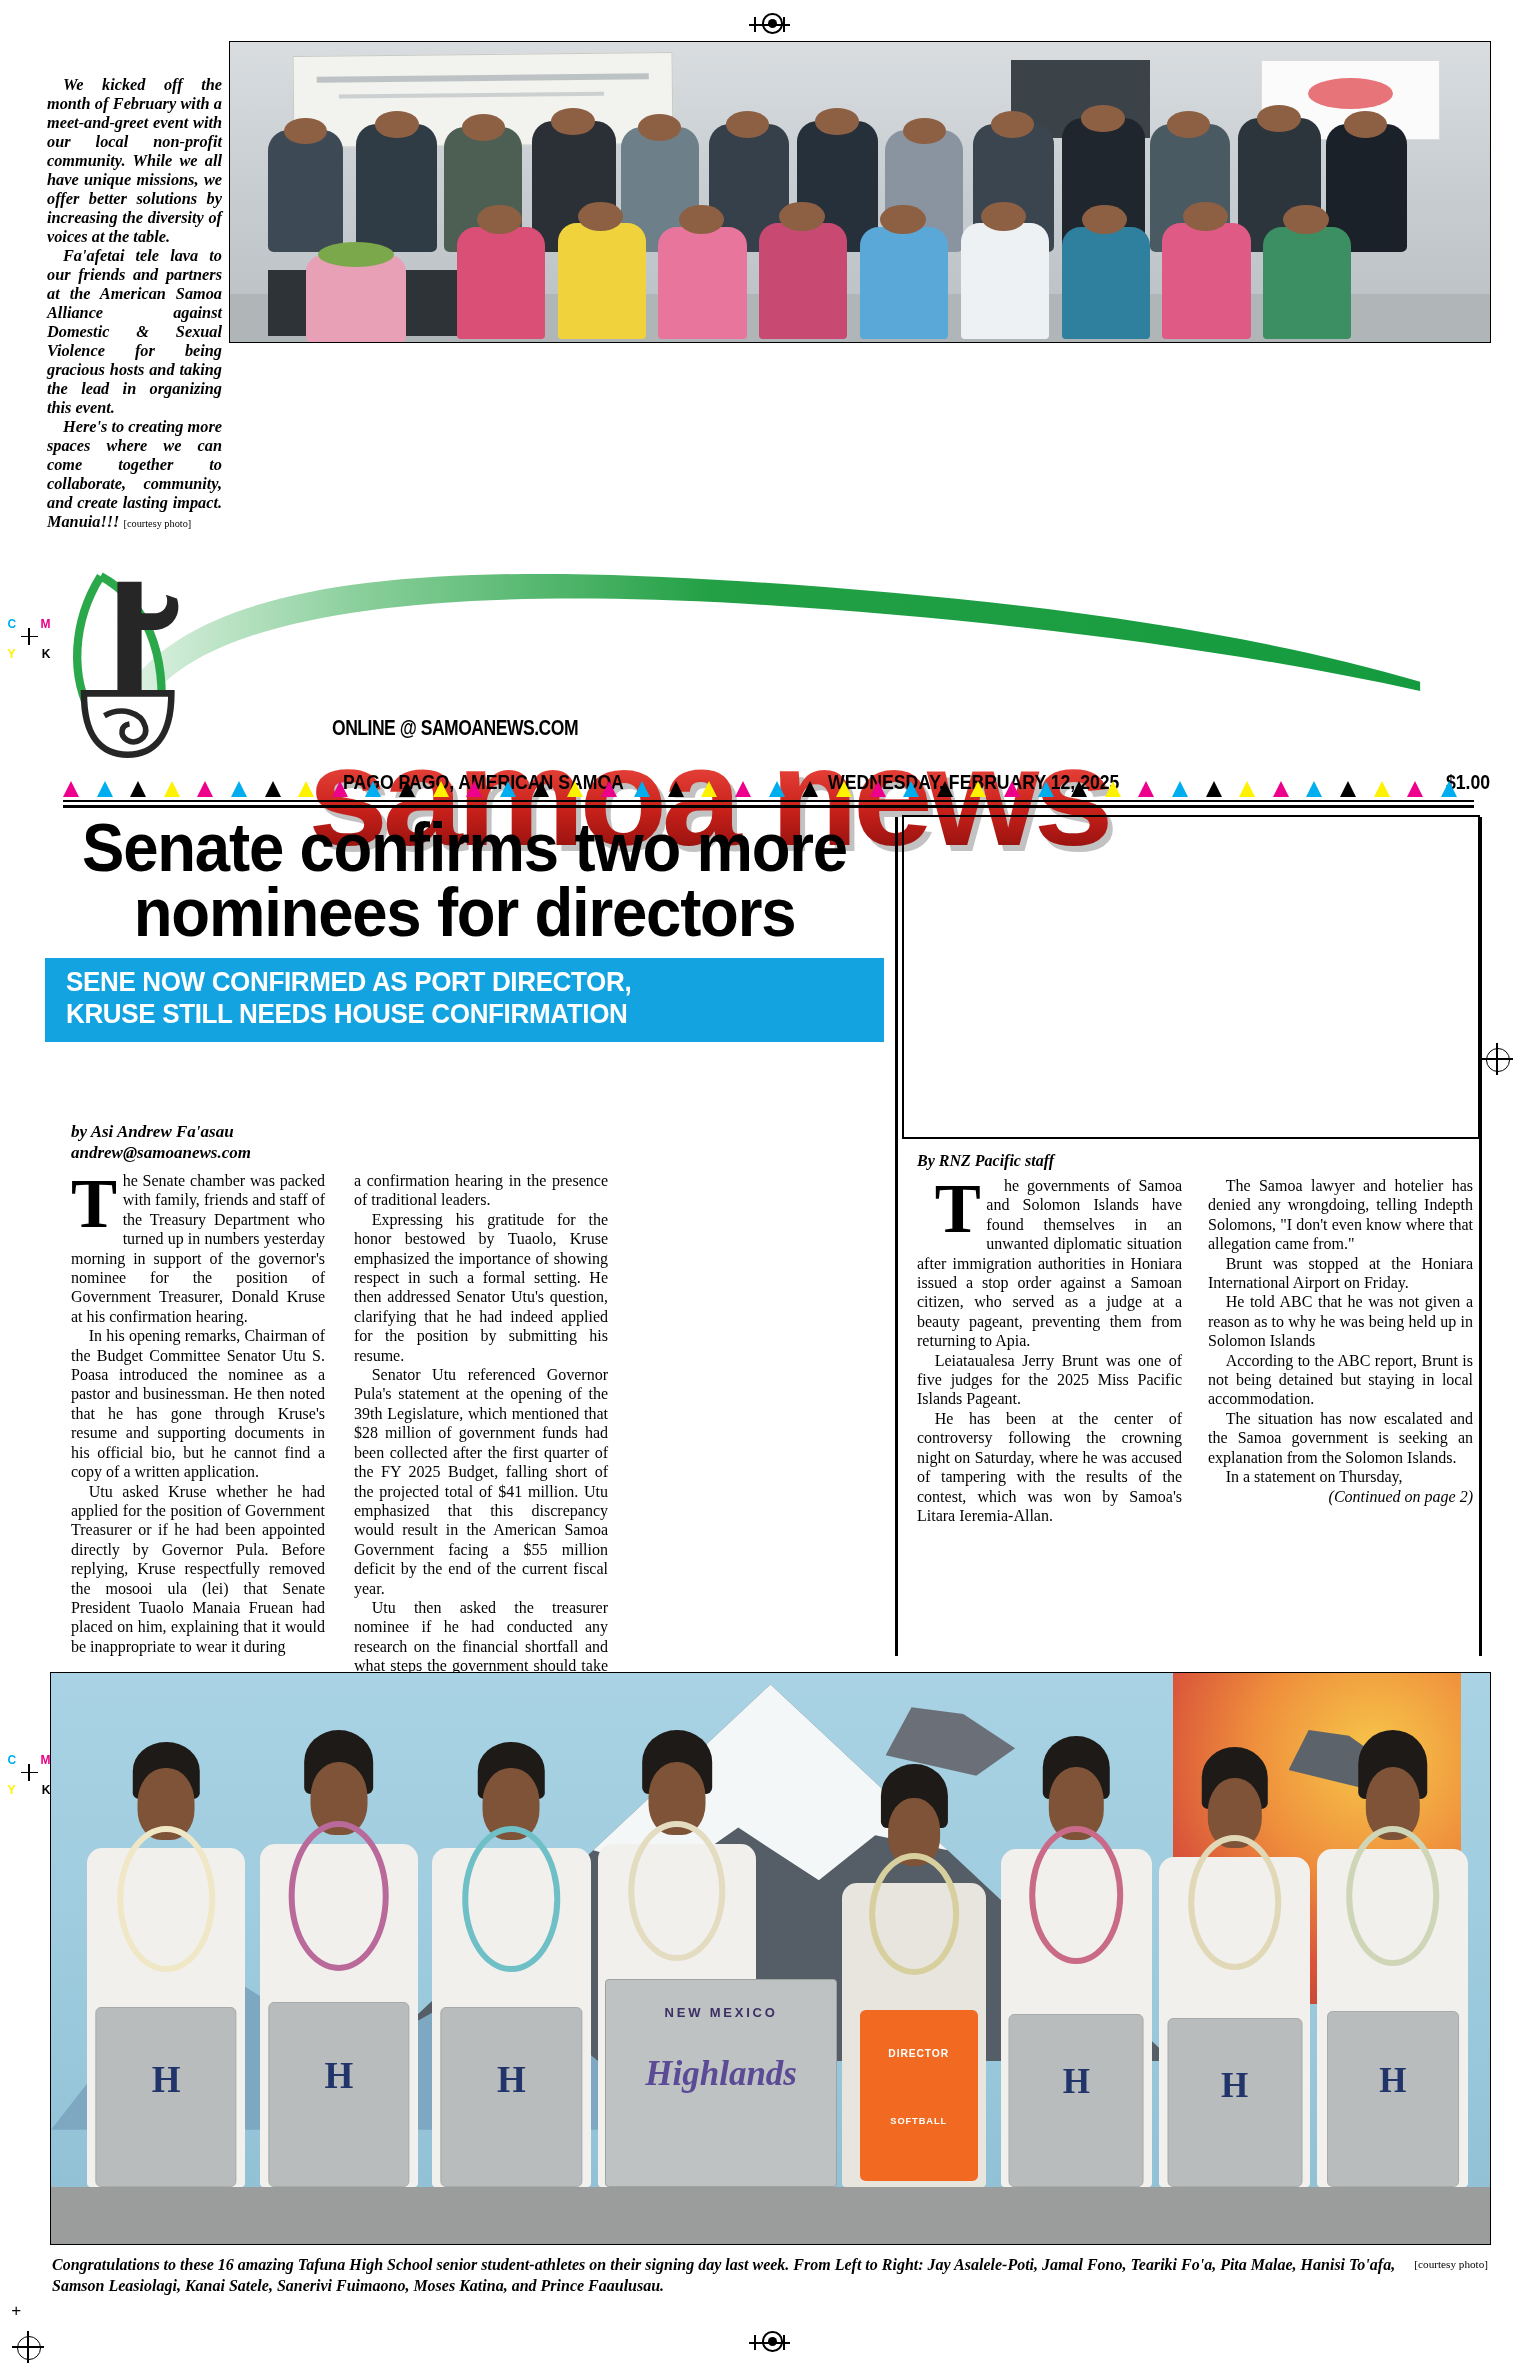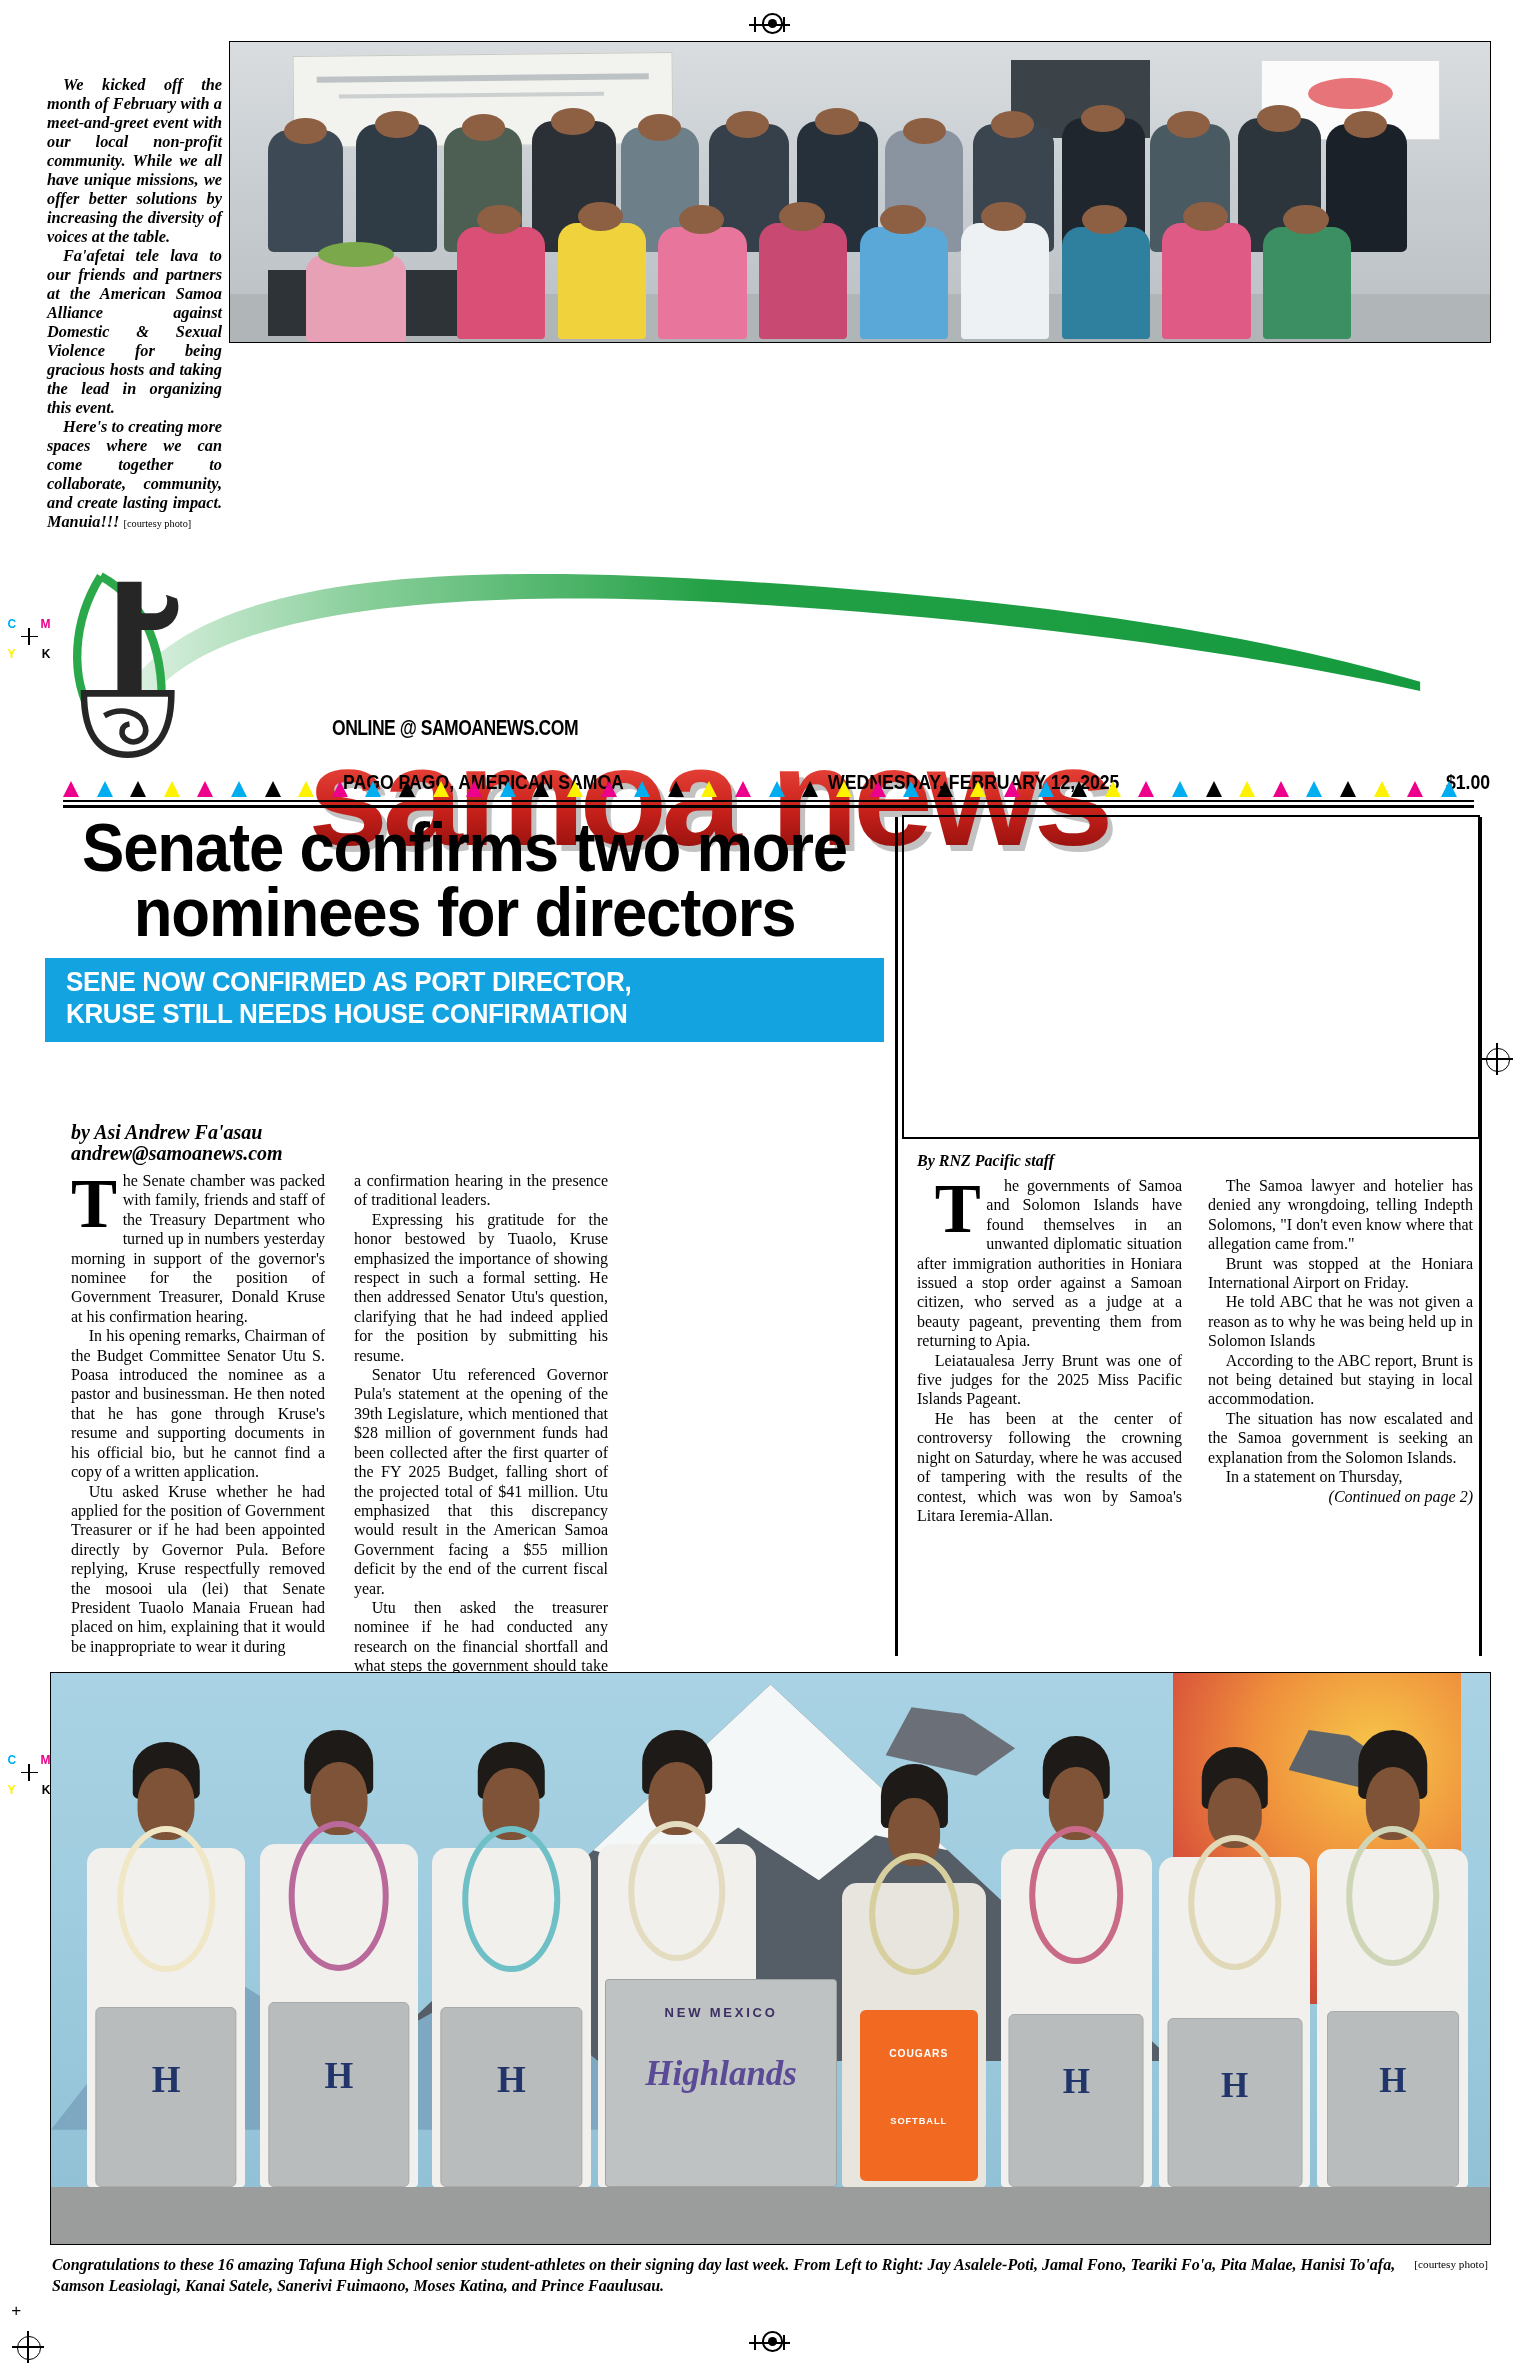--- a/index.html
+++ b/index.html
@@ -69,21 +69,21 @@
   .strip .tri{position:absolute;top:0;width:0;height:0;border-left:8.4px solid transparent;border-right:8.4px solid transparent;border-bottom:16px solid #000;}
   .rule1{position:absolute;left:63px;top:800px;width:1411px;height:1.9px;background:#000;}
   .rule2{position:absolute;left:63px;top:805px;width:1411px;height:2.8px;background:#000;}
 
   
   .lead{position:absolute;left:45px;top:815px;width:839px;}
   .lead h1{margin:0;font-family:"Liberation Sans",sans-serif;font-weight:bold;font-size:69px;line-height:65px;text-align:center;letter-spacing:-1.3px;transform:scaleX(.92);transform-origin:center top;}
   .kicker{margin-top:13px;background:#12a3e0;padding:8.4px 15px 12px 20.5px;}
   .kicker div{font-family:"Liberation Sans",sans-serif;font-weight:bold;color:#fff;font-size:28px;line-height:32px;letter-spacing:-0.4px;transform:scaleX(.93);transform-origin:left center;}
 
-  .byline{position:absolute;left:71px;top:1122px;width:280px;font-style:italic;font-weight:bold;font-size:20px;line-height:20.5px;}
+  .byline{position:absolute;left:71px;top:1122px;width:280px;font-style:italic;font-weight:bold;font-size:17px;line-height:20.5px;}
 
   .cols{position:absolute;left:71px;top:1171px;width:820px;}
   .col{position:absolute;top:0;width:254px;font-size:16px;line-height:19.4px;text-align:justify;}
   .col p{margin:0;text-indent:17.7px;}
   .col p.nofirst{text-indent:0;}
   .col1{left:0;}
   .col2{left:283px;}
   .dropcap{float:left;font-size:69px;line-height:54px;font-weight:bold;padding:3.7px 5.6px 0 0;margin-top:1.9px;}
   .contd{font-style:italic;text-align:right;text-indent:0;margin-top:1.9px;}
 
@@ -441,21 +441,21 @@
       <div class="n2">Highlands</div>
     </div>
 
     <div class="athlete" style="left:55%;width:10%;height:74%;">
       <div class="a-hair" style="top:0;width:46%;height:15%;"></div>
       <div class="a-head" style="top:8%;width:36%;height:16%;"></div>
       <div class="a-body" style="height:72%;background:#e8e5df;"></div>
       <div class="a-lei" style="top:21%;width:54%;height:26%;border-color:#d8cf9e;"></div>
     </div>
     <div class="orange-shirt" style="left:56.2%;bottom:11%;width:8.2%;height:30%;">
-      <div class="o1">COUGARS</div>
+      <div class="o1">DIRECTOR</div>
       <div class="o2">SOFTBALL</div>
     </div>
 
     <div class="athlete" style="left:66%;width:10.5%;height:79%;">
       <div class="a-hair" style="top:0;width:44%;height:14%;"></div>
       <div class="a-head" style="top:7%;width:36%;height:16%;"></div>
       <div class="a-body" style="height:75%;"></div>
       <div class="a-lei" style="top:20%;width:54%;height:28%;border-color:#c96a88;"></div>
       <div class="a-shirt" style="width:88%;height:38%;">
           <span class="h" style="font-size:35px;">H</span>

